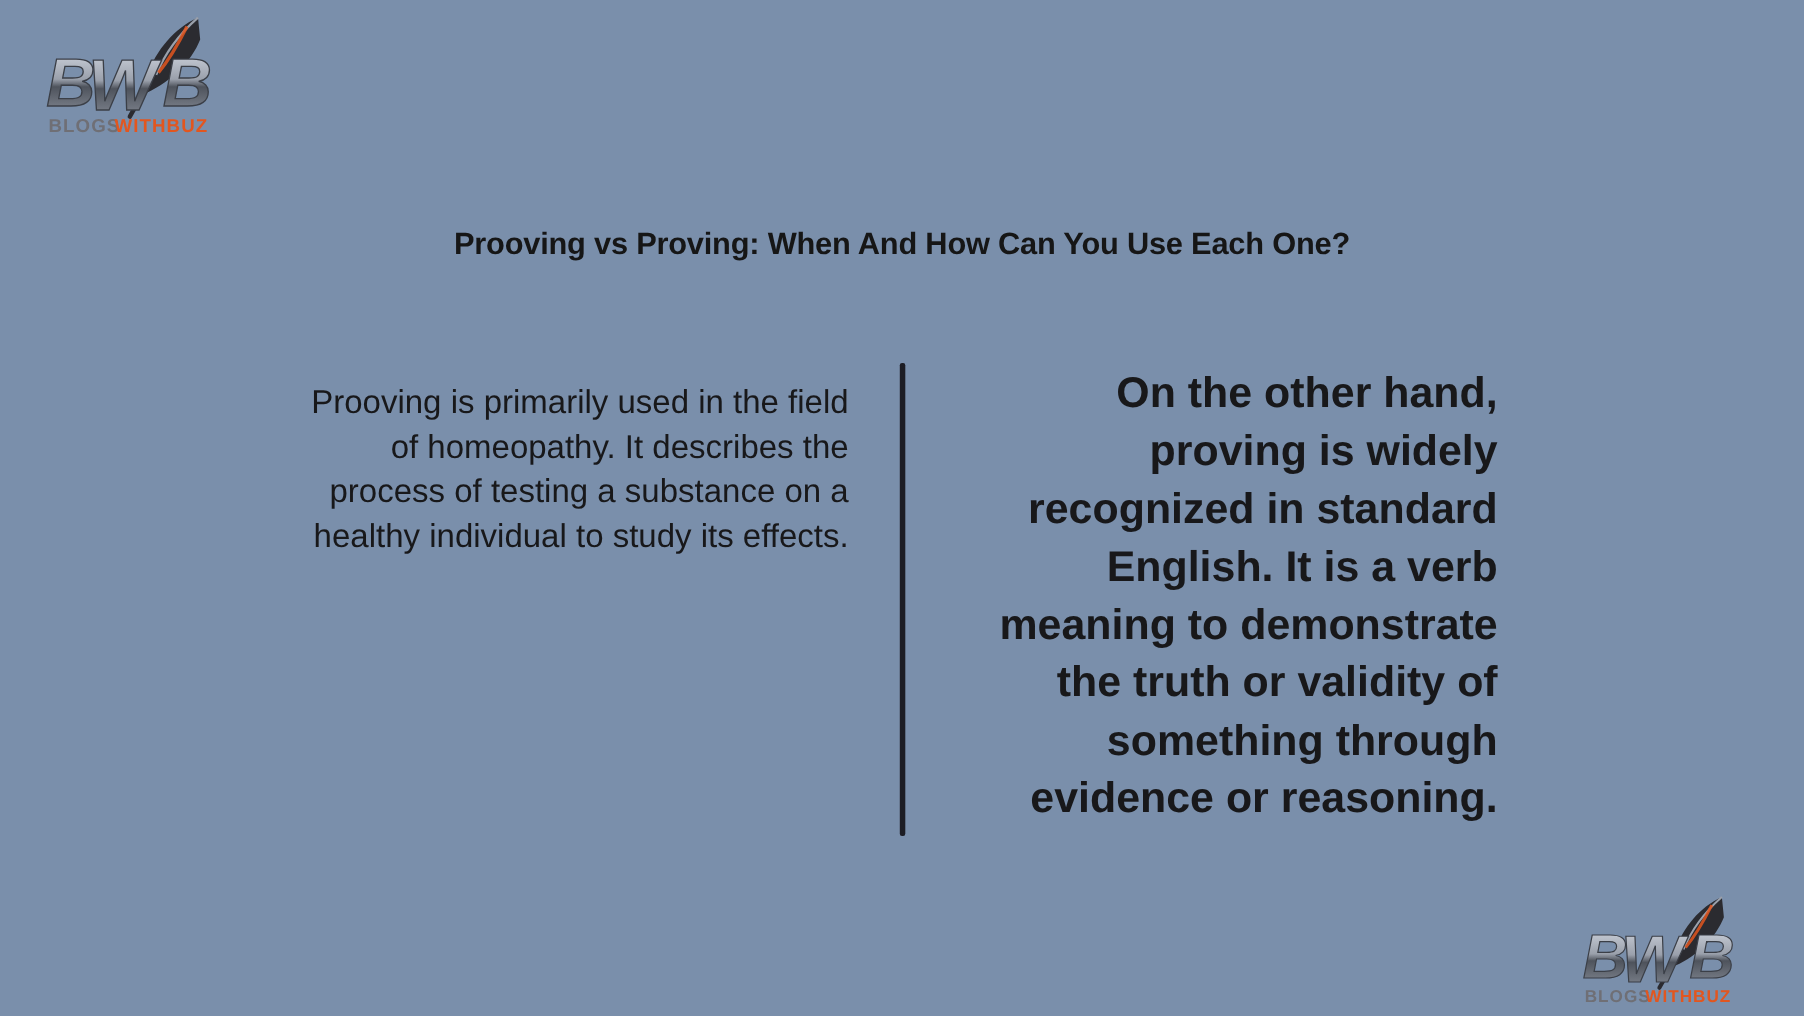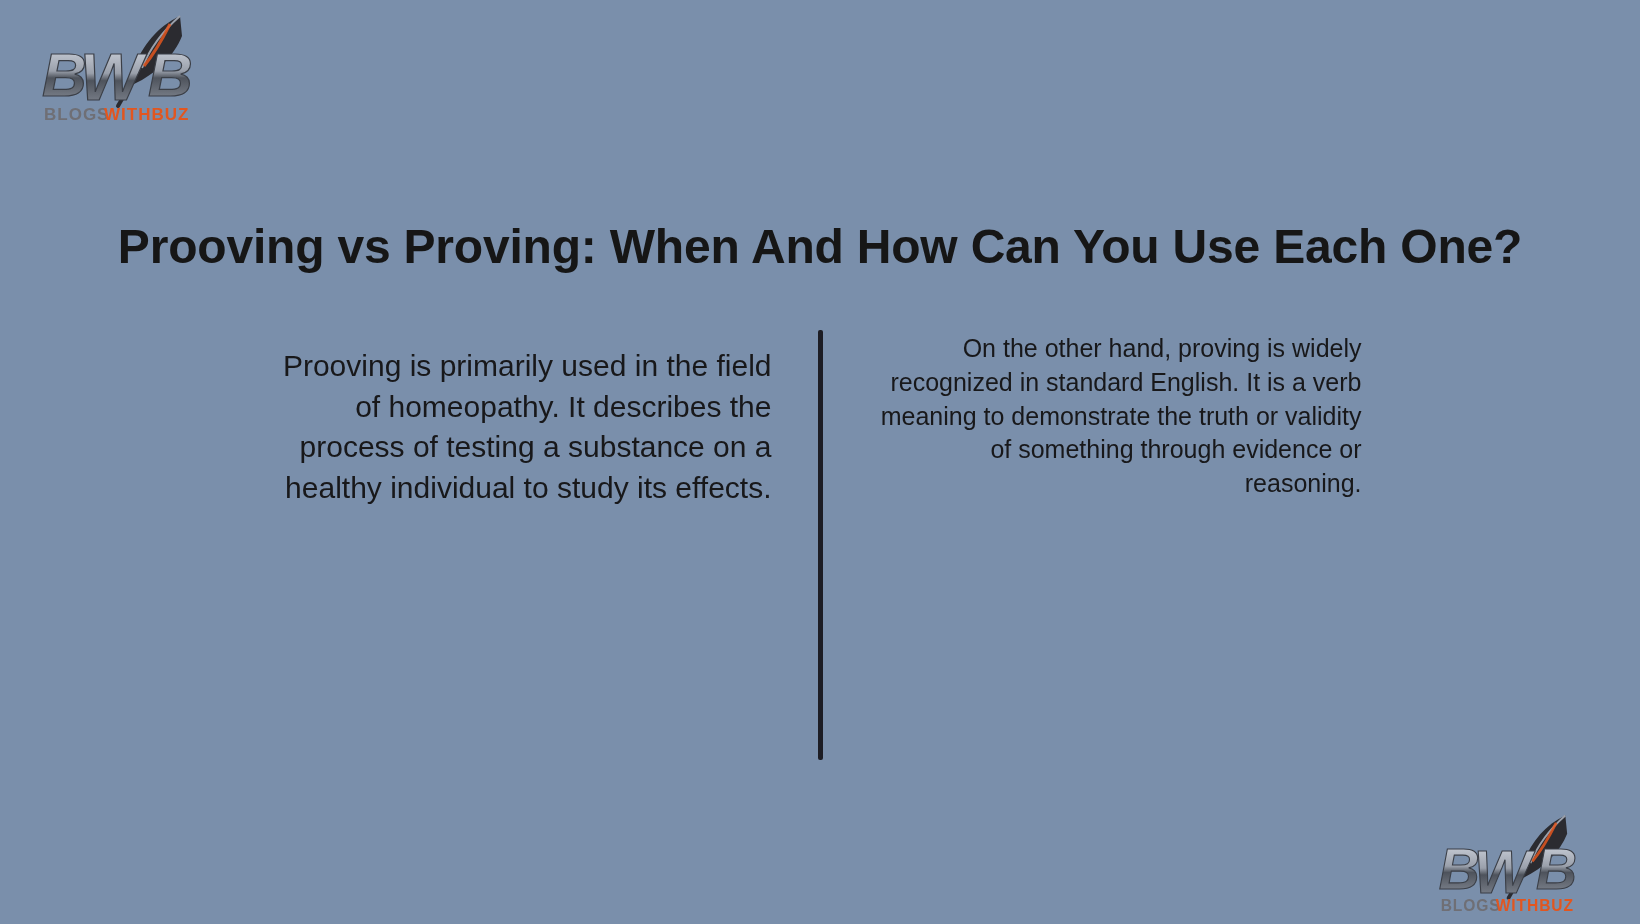--- a/index.html
+++ b/index.html
@@ -44,21 +44,21 @@
     display: block;
   }
 
   
   .title {
     position: absolute;
     top: 186px;
     left: 0;
     width: 100%;
     text-align: center;
-    font-size: 48px;
+    font-size: 28px;
     font-weight: bold;
     color: #161616;
     letter-spacing: -0.2px;
     line-height: 1.2;
   }
 
   
   .columns {
     position: absolute;
     top: 330px;
@@ -74,23 +74,24 @@
     text-align: right;
     color: #18181a;
     line-height: 1.35;
   }
   .col-left {
     font-size: 30px;
     padding: 16px 24px 0 24px;
     box-sizing: border-box;
   }
   .col-right {
-    font-size: 25px;
+    font-size: 39px;
     padding: 2px 28px 0 28px;
     box-sizing: border-box;
+    font-weight: bold;
   }
   .divider {
     width: 5px;
     background: #1d1d24;
     height: 430px;
     margin: 0 22px;
     border-radius: 2px;
     flex: none;
   }
 </style>

